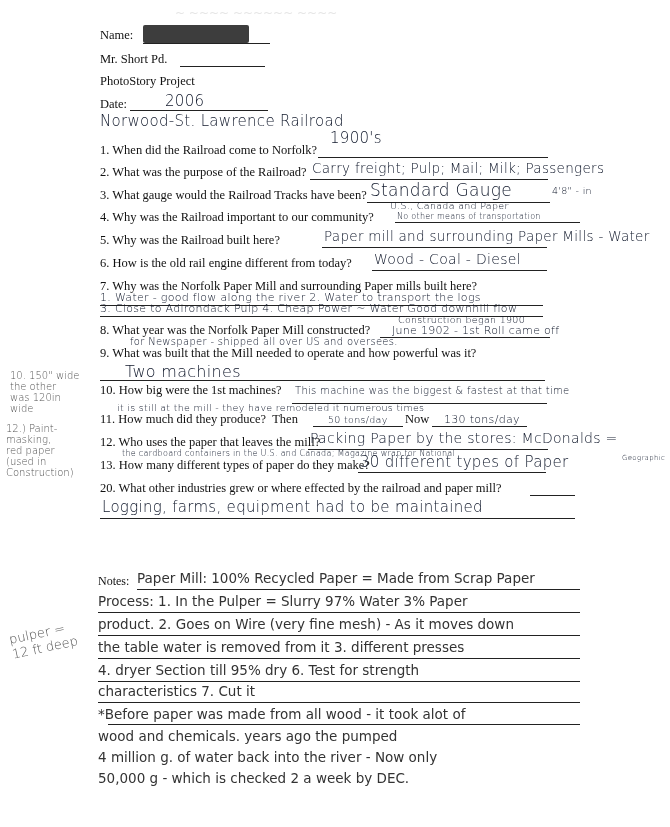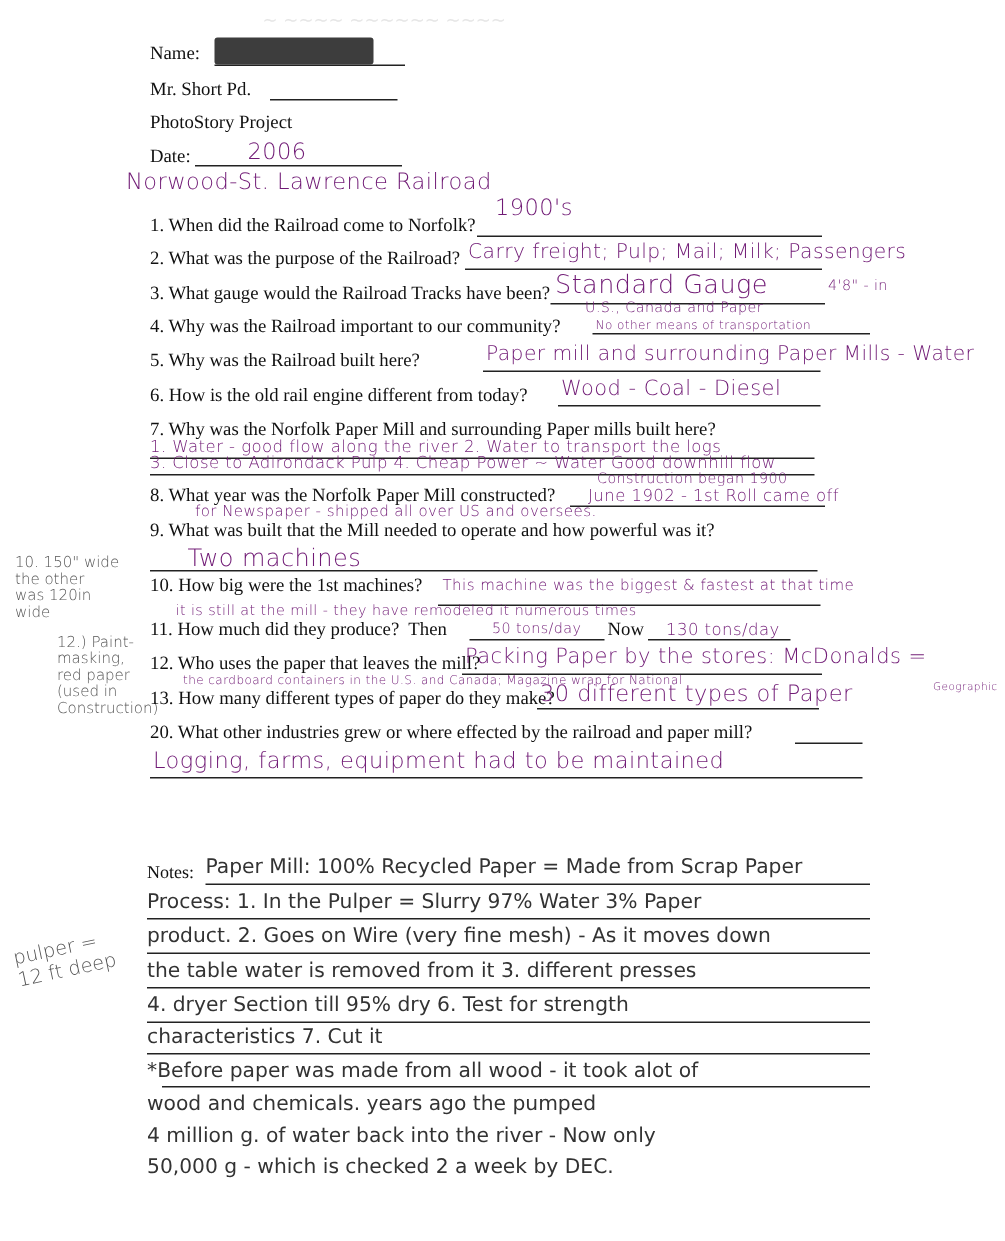--- a/index.html
+++ b/index.html
@@ -1,18 +1,18 @@
 <!DOCTYPE html>
 <html><head>
 <meta charset="utf-8">
 <style>
   html, body { margin: 0; padding: 0; background: #ffffff; }
   body { width: 670px; height: 827px; position: relative; overflow: hidden; color: #111; }
   .print { font-family: "Liberation Serif", serif; font-size: 12.5px; color: #111; position: absolute; white-space: nowrap; }
-  .hand { font-family: "DejaVu Sans", sans-serif; color: #701a75; position: absolute; white-space: nowrap; font-weight: 300; letter-spacing: 0.3px; }
+  .hand { font-family: "DejaVu Sans", sans-serif; color: #0f172a; position: absolute; white-space: nowrap; font-weight: 300; letter-spacing: 0.3px; }
   .hand-lg { font-size: 15px; }
   .hand-sm { font-size: 9.5px; }
   .hand-xs { font-size: 8px; }
   .rule { position: absolute; height: 0; border-top: 1px solid #222; }
   .redact { position: absolute; background: #3d3d3d; border-radius: 2px; }
   .margin-note { font-family: "DejaVu Sans", sans-serif; color: #555; font-size: 10px; position: absolute; line-height: 11px; font-weight: 300; }
   .note-line { position: absolute; left: 98px; width: 482px; border-top: 1px solid #222; }
   .note-text { font-family: "DejaVu Sans", sans-serif; color: #333; position: absolute; white-space: nowrap; font-size: 13.5px; }
   .faint { position:absolute; color:#e6e6e6; font-family:"DejaVu Sans",sans-serif; font-size:12px; }
 </style>
@@ -29,21 +29,21 @@
 
   <div class="print" style="left:100px;top:52px;">Mr. Short Pd.</div>
   <div class="rule" style="left:180px;top:66px;width:85px;"></div>
 
   <div class="print" style="left:100px;top:74px;">PhotoStory Project</div>
 
   <div class="print" style="left:100px;top:97px;">Date:</div>
   <div class="rule" style="left:130px;top:110px;width:138px;"></div>
   <div class="hand hand-lg" style="left:165px;top:92px;">2006</div>
 
-  <div class="hand" style="left:84px;top:112px;font-size:15px;">Norwood-St. Lawrence Railroad</div>
+  <div class="hand" style="left:100px;top:112px;font-size:15px;">Norwood-St. Lawrence Railroad</div>
 
   <div class="print" style="left:100px;top:143px;"><span>1.</span> <span>When did the Railroad come to Norfolk?</span></div>
   <div class="rule" style="left:318px;top:157px;width:230px;"></div>
   <div class="hand hand-lg" style="left:330px;top:129px;">1900's</div>
 
   <div class="print" style="left:100px;top:165px;"><span>2.</span> <span>What was the purpose of the Railroad?</span></div>
   <div class="rule" style="left:310px;top:179px;width:238px;"></div>
   <div class="hand" style="left:312px;top:160px;font-size:13.5px;">Carry freight; Pulp; Mail; Milk; Passengers</div>
 
   <div class="print" style="left:100px;top:188px;"><span>3.</span> <span>What gauge would the Railroad Tracks have been?</span></div>
@@ -79,21 +79,21 @@
   <div class="print" style="left:100px;top:346px;"><span>9.</span> <span>What was built that the Mill needed to operate and how powerful was it?</span></div>
   <div class="hand hand-lg" style="left:125px;top:362px;font-size:16px;">Two machines</div>
   <div class="rule" style="left:100px;top:380px;width:445px;"></div>
 
   <div class="margin-note" style="left:10px;top:370px;">
     <div>10. 150" wide</div>
     <div>the other</div>
     <div>was 120in</div>
     <div>wide</div>
   </div>
-  <div class="margin-note" style="left:6px;top:423px;margin-left:32px;">
+  <div class="margin-note" style="left:6px;top:423px;">
     <div>12.) Paint-</div>
     <div>masking,</div>
     <div>red paper</div>
     <div>(used in</div>
     <div>Construction)</div>
   </div>
 
   <div class="print" style="left:100px;top:383px;"><span>10.</span> <span>How big were the 1st machines?</span></div>
   <div class="rule" style="left:292px;top:403px;width:255px;"></div>
   <div class="hand" style="left:295px;top:385px;font-size:10px;">This machine was the biggest &amp; fastest at that time</div>

